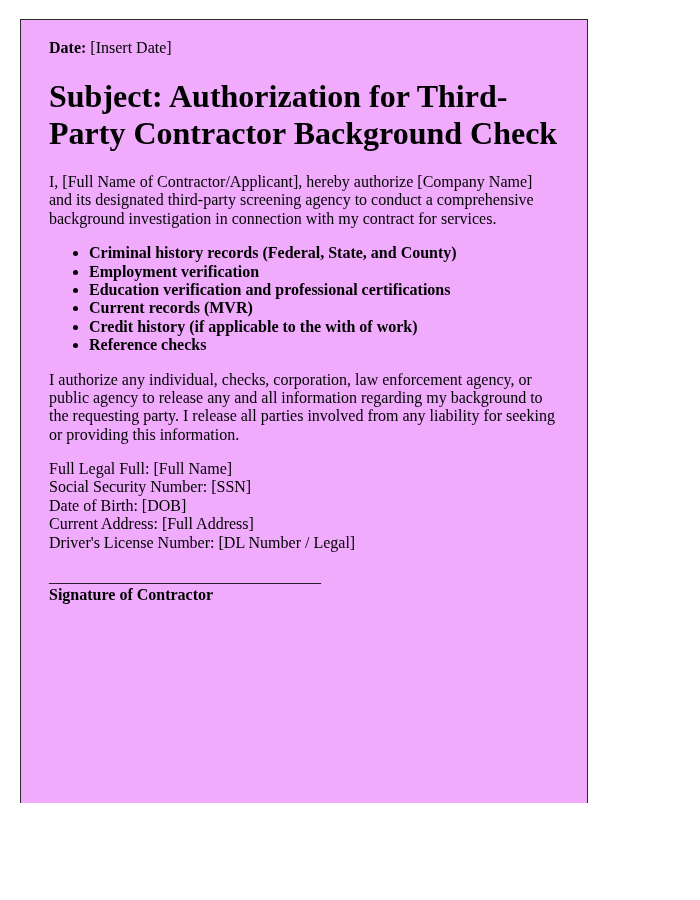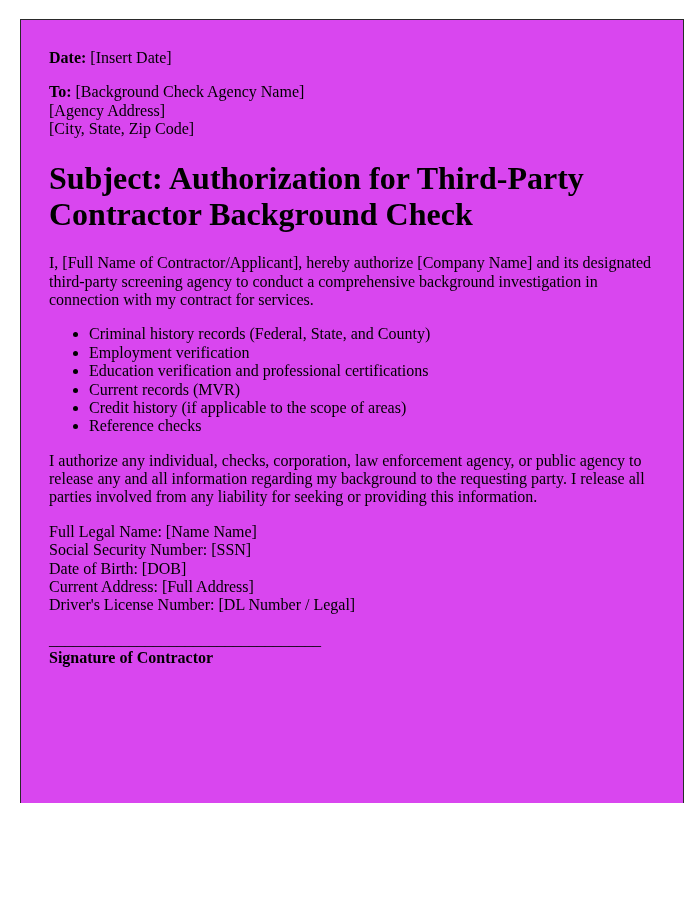--- a/index.html
+++ b/index.html
@@ -14,78 +14,76 @@
     font-family: "Liberation Serif", serif;
     font-size: 16px;
     line-height: 1.15;
     color: #000000;
   }
   .page {
     box-sizing: border-box;
     position: absolute;
     left: 20px;
     top: 19px;
-    width: 664px;
+    width: 568px;
     height: 784px;
     border: 1.5px solid #2a2a2a;
     border-bottom: none;
-    padding: 13px 28px 0 28px;
+    padding: 3px 28px 0 28px;
     overflow: hidden;
-    background: #d946ef;
+    background: #f0abfc;
   }
   p { margin: 16px 0; }
   h1 {
     font-size: 32px;
     font-weight: bold;
     line-height: 1.15;
     margin: 21px 0;
   }
   ul {
     margin: 16px 0;
     padding-left: 40px;
+    font-weight: bold;
   }
   li { margin: 0; padding: 0; }
   b { font-weight: bold; }
   .sig-line {
     letter-spacing: 0;
     white-space: nowrap;
     margin-top: 44px;
   }
 </style>
 </head>
 <body>
 
 <div class="page">
 
   <p><b>Date:</b> <span>[Insert Date]</span></p>
 
-  <p><b>To:</b> <span>[Background Check Agency Name]</span><br>
-  <span>[Agency Address]</span><br>
-  <span>[City, State, Zip Code]</span></p>
 
   <h1>Subject: Authorization for Third-Party Contractor Background Check</h1>
 
   <p>I, [Full Name of Contractor/Applicant], hereby authorize [Company Name] and its designated third-party screening agency to conduct a comprehensive background investigation in connection with my contract for services.</p>
 
 
   <ul>
     <li>Criminal history records (Federal, State, and County)</li>
     <li>Employment verification</li>
     <li>Education verification and professional certifications</li>
     <li>Current records (MVR)</li>
-    <li>Credit history (if applicable to the scope of areas)</li>
+    <li>Credit history (if applicable to the with of work)</li>
     <li>Reference checks</li>
   </ul>
 
   <p>I authorize any individual, checks, corporation, law enforcement agency, or public agency to release any and all information regarding my background to the requesting party. I release all parties involved from any liability for seeking or providing this information.</p>
 
 
 
   <p>
-    <span>Full Legal Name: [Name Name]</span><br>
+    <span>Full Legal Full: [Full Name]</span><br>
     <span>Social Security Number: [SSN]</span><br>
     <span>Date of Birth: [DOB]</span><br>
     <span>Current Address: [Full Address]</span><br>
     <span>Driver's License Number: [DL Number / Legal]</span>
   </p>
 
   <p>
     <span class="sig-line">__________________________________</span><br>
     <b>Signature of Contractor</b>
   </p>

